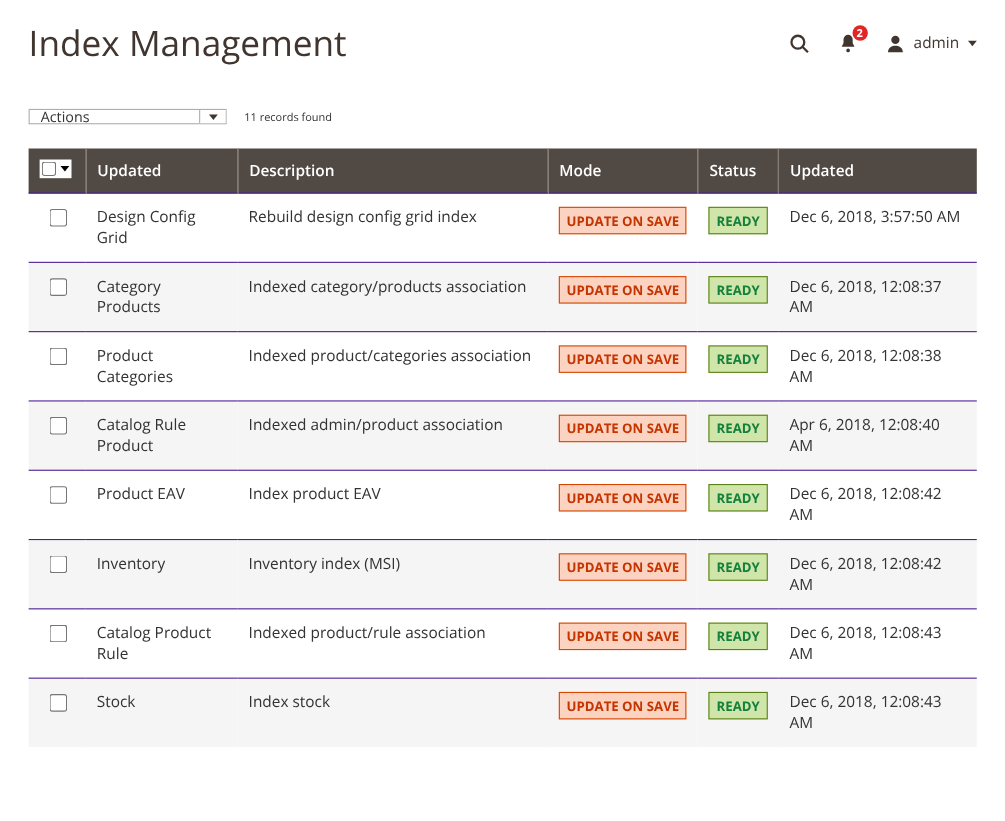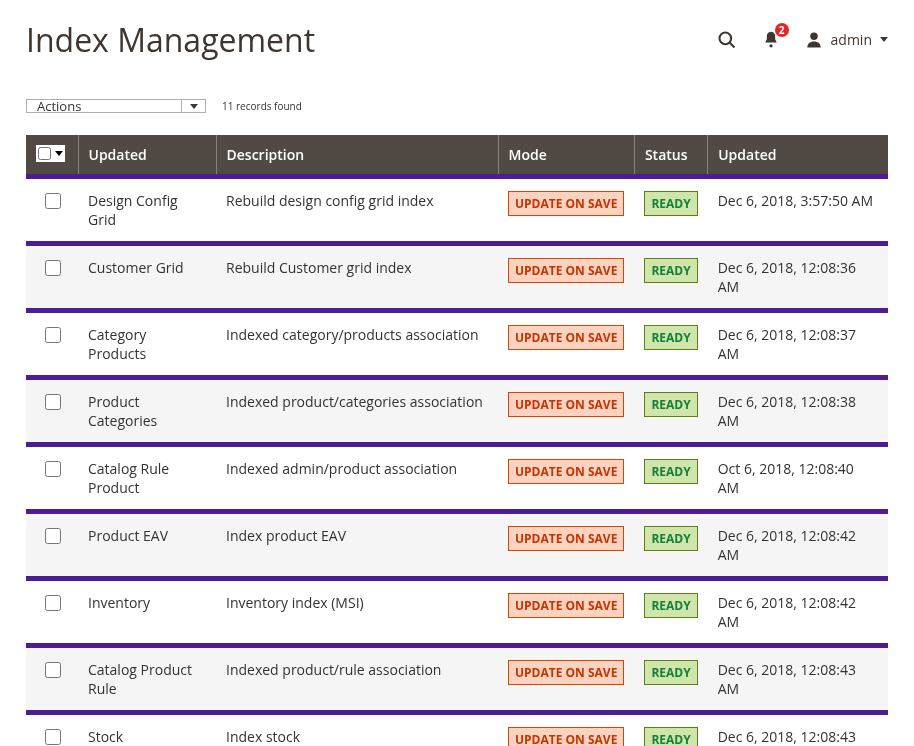--- a/index.html
+++ b/index.html
@@ -90,21 +90,21 @@
     text-align: left;
     padding: 10px 10px;
     border-right: 1px solid #8b837b;
     font-size: 14px;
   }
   .grid thead th:last-child { border-right: none; }
   .grid tbody td {
     padding: 12px 10px;
     vertical-align: top;
     color: #333;
-    border-top: 5px solid #4c1d95;
+    border-top: 1px solid #4c1d95;
   }
   .grid tbody tr:nth-child(even) { background: #f5f5f5; }
   .cb-cell { width: 52px; text-align: center; }
   .cb-cell input { margin-top: 2px; }
   .col-indexer { width: 138px; }
   .col-desc { width: 282px; margin-left: 16px; }
   .col-mode { width: 128px; text-align: left;}
   .col-status { width: 72px; }
 
   .header-cb {
@@ -202,49 +202,41 @@
         <tr>
           <td class="cb-cell"><input type="checkbox" class="row-cb" style=""></td>
           <td class="col-indexer">Design Config Grid</td>
           <td class="col-desc">Rebuild design config grid index</td>
           <td class="col-mode"><span class="mode-badge">UPDATE ON SAVE</span></td>
           <td class="col-status"><span class="status-badge">READY</span></td>
           <td>Dec 6, 2018, 3:57:50 AM</td>
         </tr>
         <tr>
           <td class="cb-cell"><input type="checkbox" class="row-cb" style=""></td>
-          <td class="col-indexer">Customer Grid</td>
-          <td class="col-desc">Rebuild Customer grid index</td>
-          <td class="col-mode"><span class="mode-badge">UPDATE ON SAVE</span></td>
-          <td class="col-status"><span class="status-badge">READY</span></td>
-          <td>Dec 6, 2018, 12:08:36 AM</td>
-        </tr>
-        <tr>
-          <td class="cb-cell"><input type="checkbox" class="row-cb" style=""></td>
           <td class="col-indexer">Category Products</td>
           <td class="col-desc">Indexed category/products association</td>
           <td class="col-mode"><span class="mode-badge">UPDATE ON SAVE</span></td>
           <td class="col-status"><span class="status-badge">READY</span></td>
           <td>Dec 6, 2018, 12:08:37 AM</td>
         </tr>
         <tr>
           <td class="cb-cell"><input type="checkbox" class="row-cb" style=""></td>
           <td class="col-indexer">Product Categories</td>
           <td class="col-desc">Indexed product/categories association</td>
           <td class="col-mode"><span class="mode-badge">UPDATE ON SAVE</span></td>
           <td class="col-status"><span class="status-badge">READY</span></td>
           <td>Dec 6, 2018, 12:08:38 AM</td>
         </tr>
         <tr>
           <td class="cb-cell"><input type="checkbox" class="row-cb" style=""></td>
           <td class="col-indexer">Catalog Rule Product</td>
           <td class="col-desc">Indexed admin/product association</td>
           <td class="col-mode"><span class="mode-badge">UPDATE ON SAVE</span></td>
           <td class="col-status"><span class="status-badge">READY</span></td>
-          <td>Oct 6, 2018, 12:08:40 AM</td>
+          <td>Apr 6, 2018, 12:08:40 AM</td>
         </tr>
         <tr>
           <td class="cb-cell"><input type="checkbox" class="row-cb" style=""></td>
           <td class="col-indexer">Product EAV</td>
           <td class="col-desc">Index product EAV</td>
           <td class="col-mode"><span class="mode-badge">UPDATE ON SAVE</span></td>
           <td class="col-status"><span class="status-badge">READY</span></td>
           <td>Dec 6, 2018, 12:08:42 AM</td>
         </tr>
         <tr>

